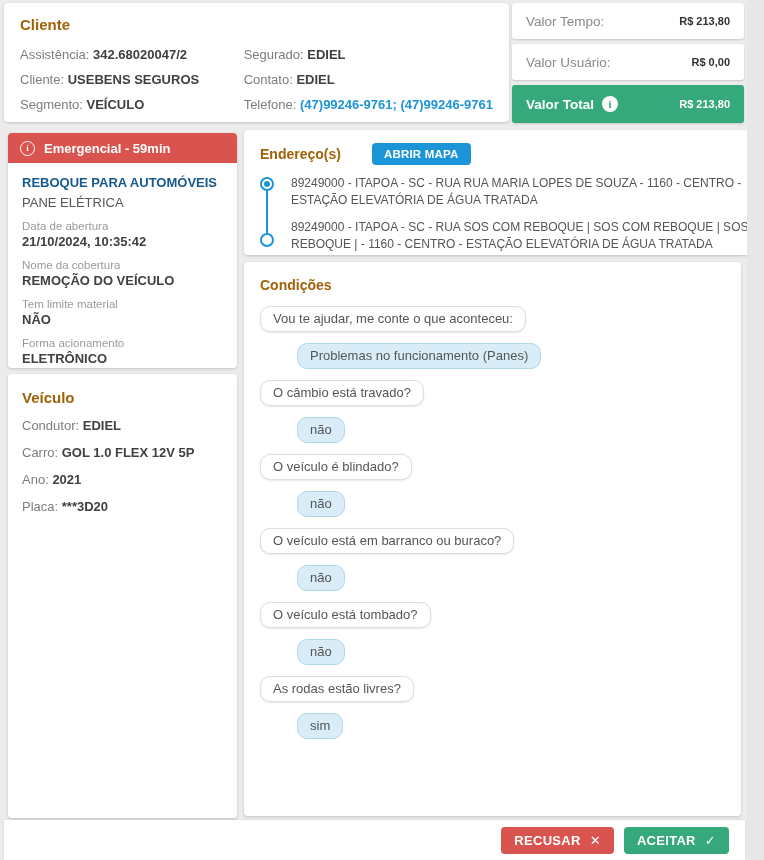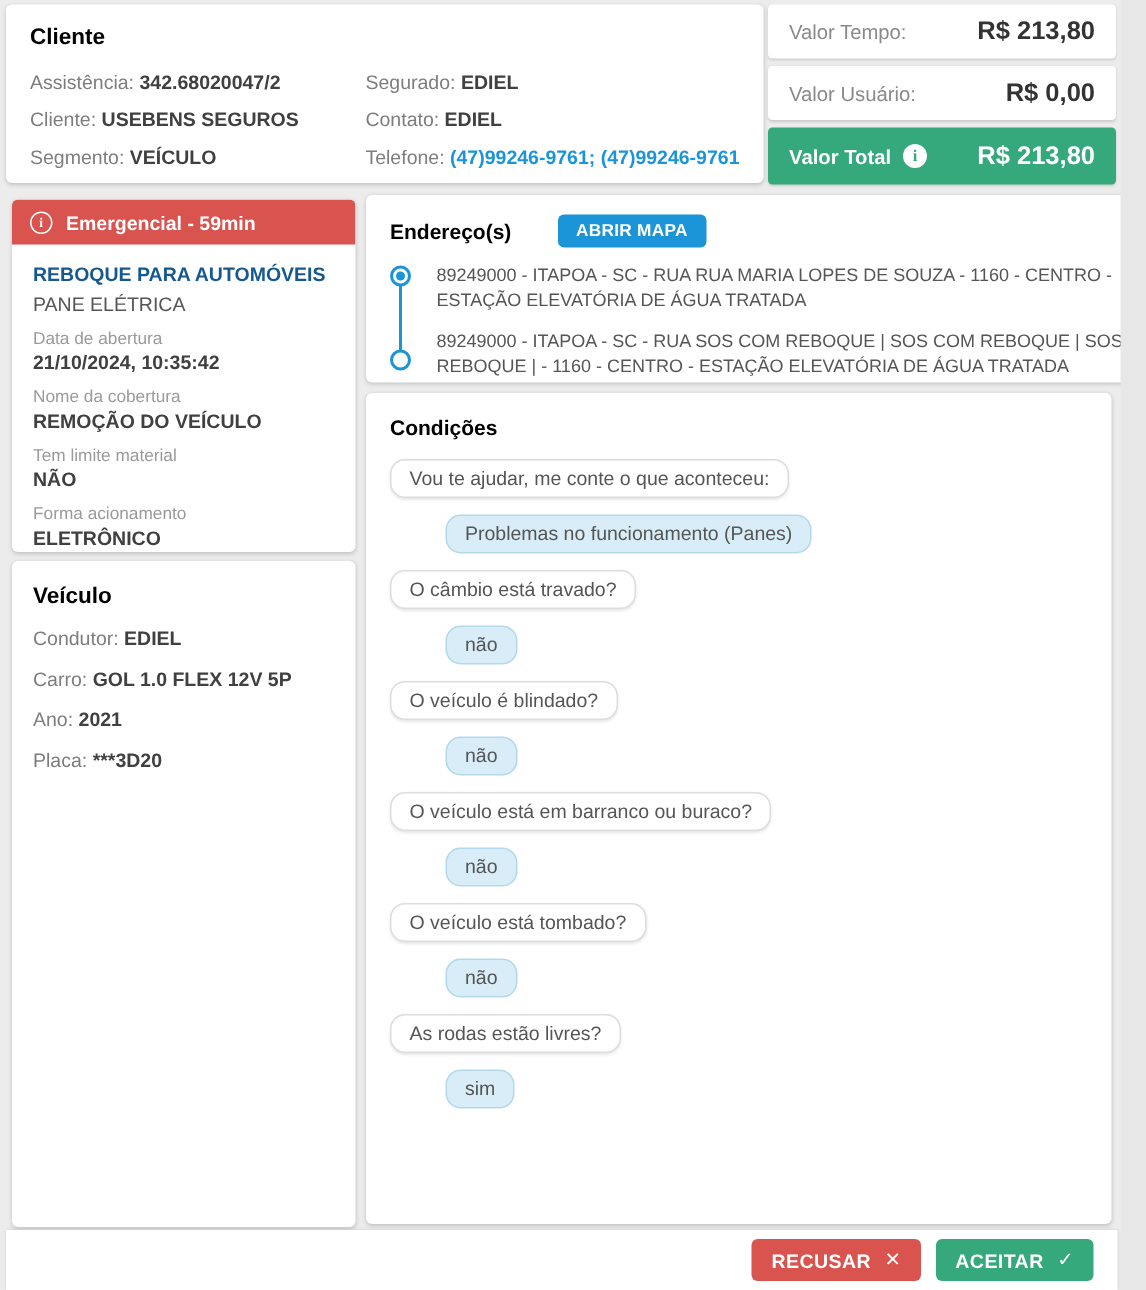--- a/index.html
+++ b/index.html
@@ -5,42 +5,42 @@
   * { margin:0; padding:0; box-sizing:border-box; }
   html,body { background:#ececec; }
   .page {
     position:relative; width:764px; height:860px; background:#ececec;
     font-family:"Liberation Sans","DejaVu Sans",sans-serif; overflow:hidden;
   }
   .card {
     position:absolute; background:#fff; border-radius:4px;
     box-shadow:0 1px 3px rgba(0,0,0,.18);
   }
-  .section-title { color:#000000; font-weight:bold; font-size:15px; }
+  .section-title { color:#a16207; font-weight:bold; font-size:15px; }
 
   
   .client-card { left:4px; top:3px; width:505px; height:119px; padding:13px 16px; }
   .client-card .section-title { margin-bottom:9px; }
   .client-cols { display:flex; }
   .client-col1 { width:256px; }
   .client-col2 { flex:1; }
   .field-row { font-size:13px; line-height:25px; white-space:nowrap; }
   .f-label { color:#7d7d7d; }
   .f-value { color:#404040; font-weight:bold; }
   .f-value.link { color:#1b95d7; }
 
   
   .values-panel { position:absolute; left:512px; top:3px; width:232px; }
   .value-row {
     background:#fff; border-radius:3px; box-shadow:0 1px 2px rgba(0,0,0,.15);
     height:36px; margin-bottom:5px; display:flex; align-items:center;
     justify-content:space-between; padding:0 14px;
   }
   .vr-label { color:#8a8a8a; font-size:13.5px; }
-  .vr-value { color:#333; font-weight:bold; font-size:17px; }
+  .vr-value { color:#333; font-weight:bold; font-size:11px; }
   .value-row.total { background:#35a97c; height:38px; margin-bottom:0; }
   .value-row.total .vr-label { color:#fff; font-weight:bold; display:flex; align-items:center; gap:8px; }
   .value-row.total .vr-value { color:#fff; }
   .info-icon {
     width:16px; height:16px; background:#fff; color:#35a97c; border-radius:50%;
     font-size:11px; font-weight:bold; display:inline-flex; align-items:center;
     justify-content:center; font-family:"Liberation Serif",serif; cursor:pointer;
   }
 
   

